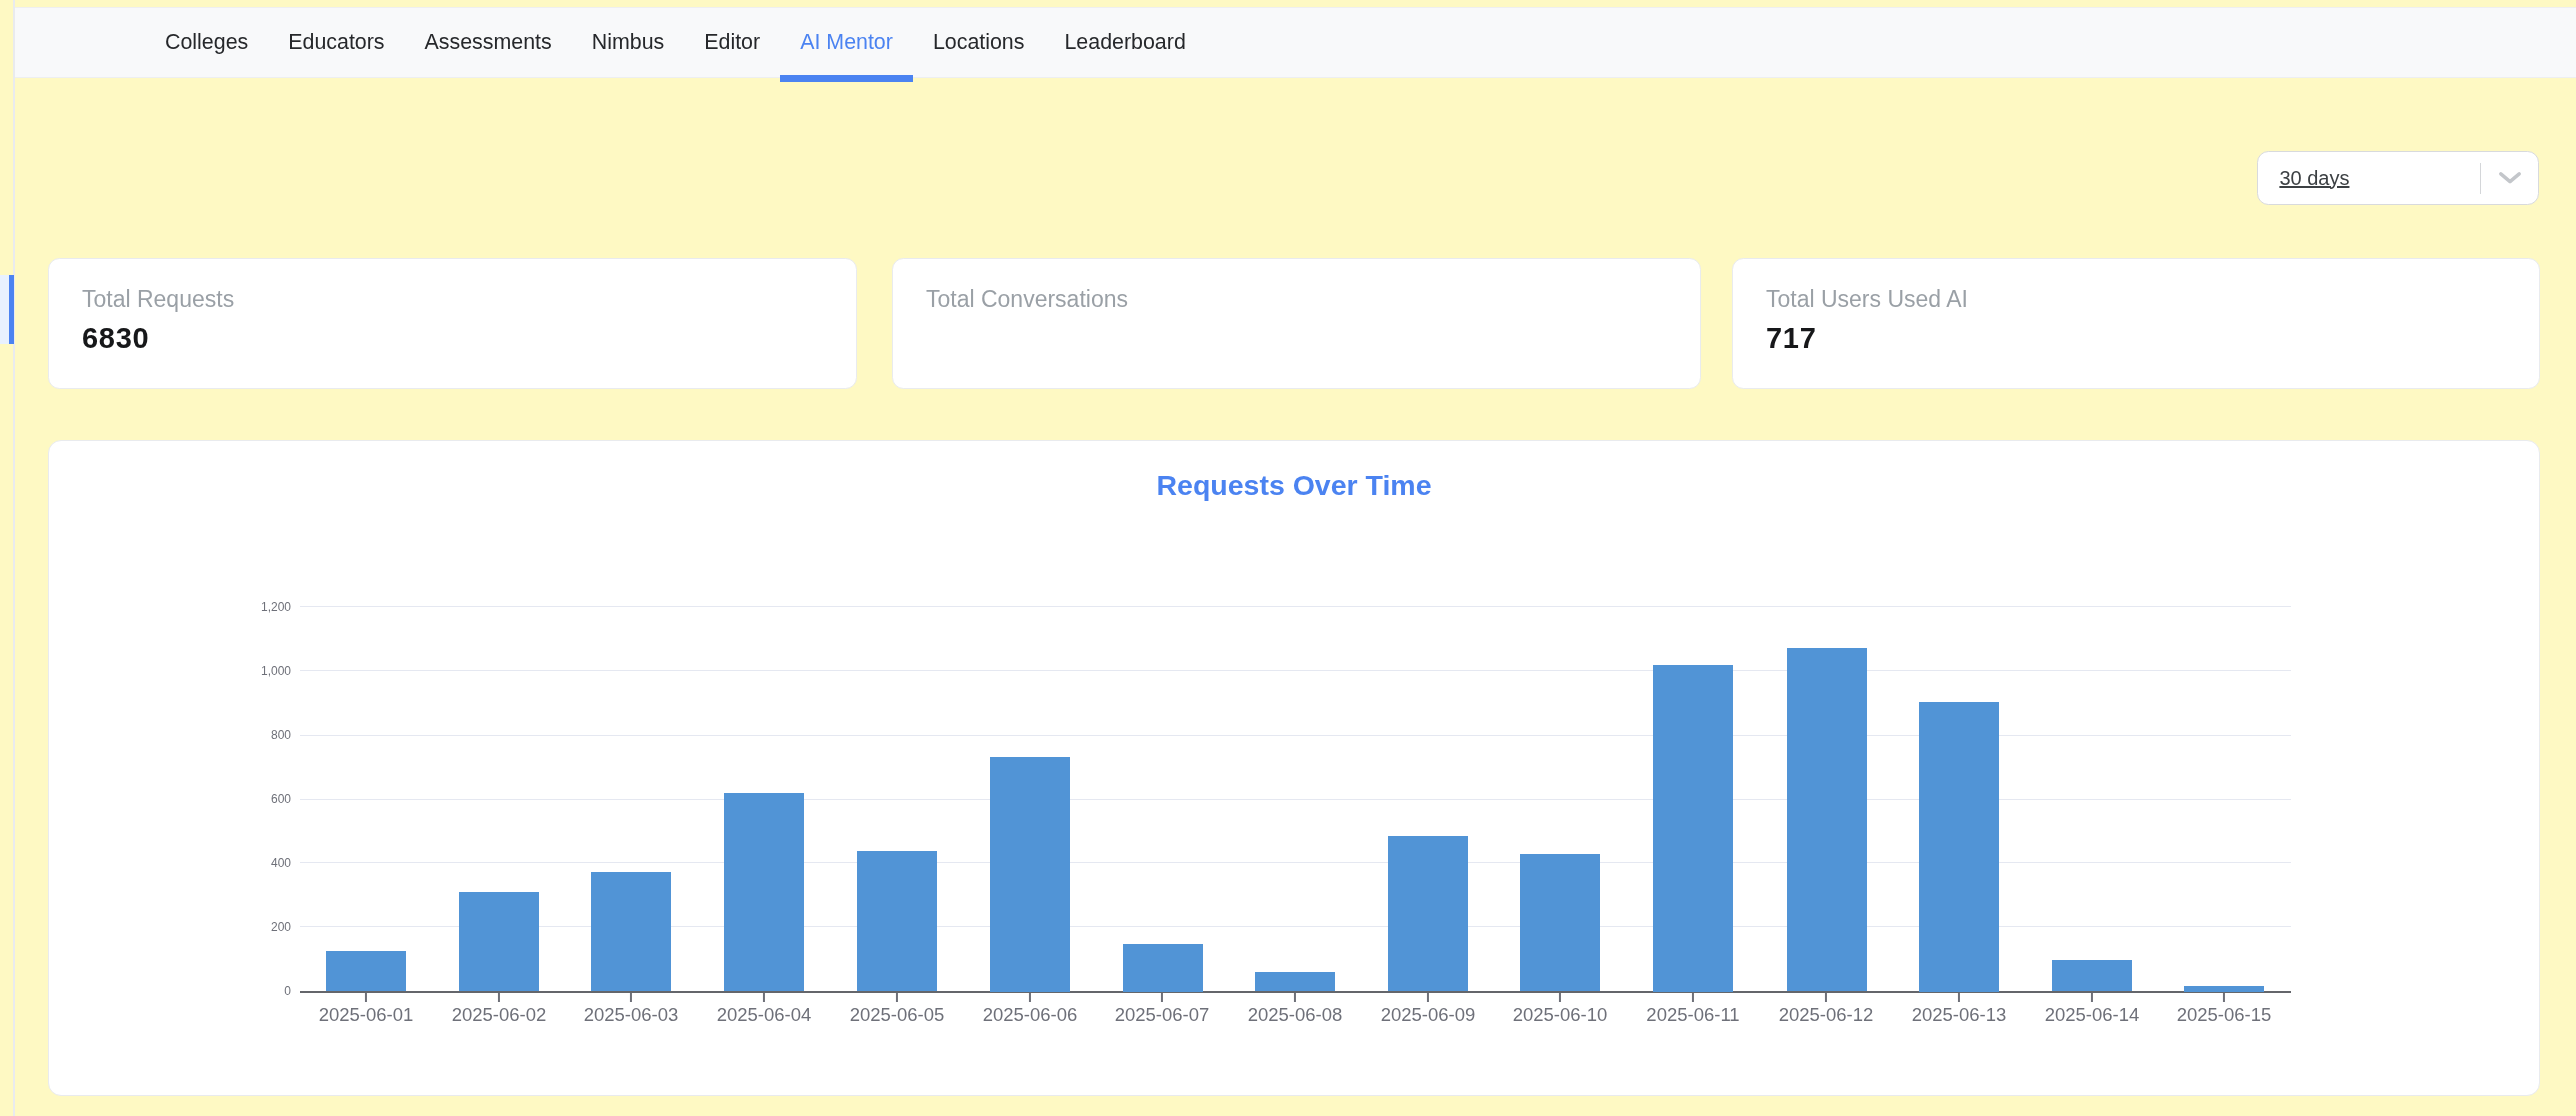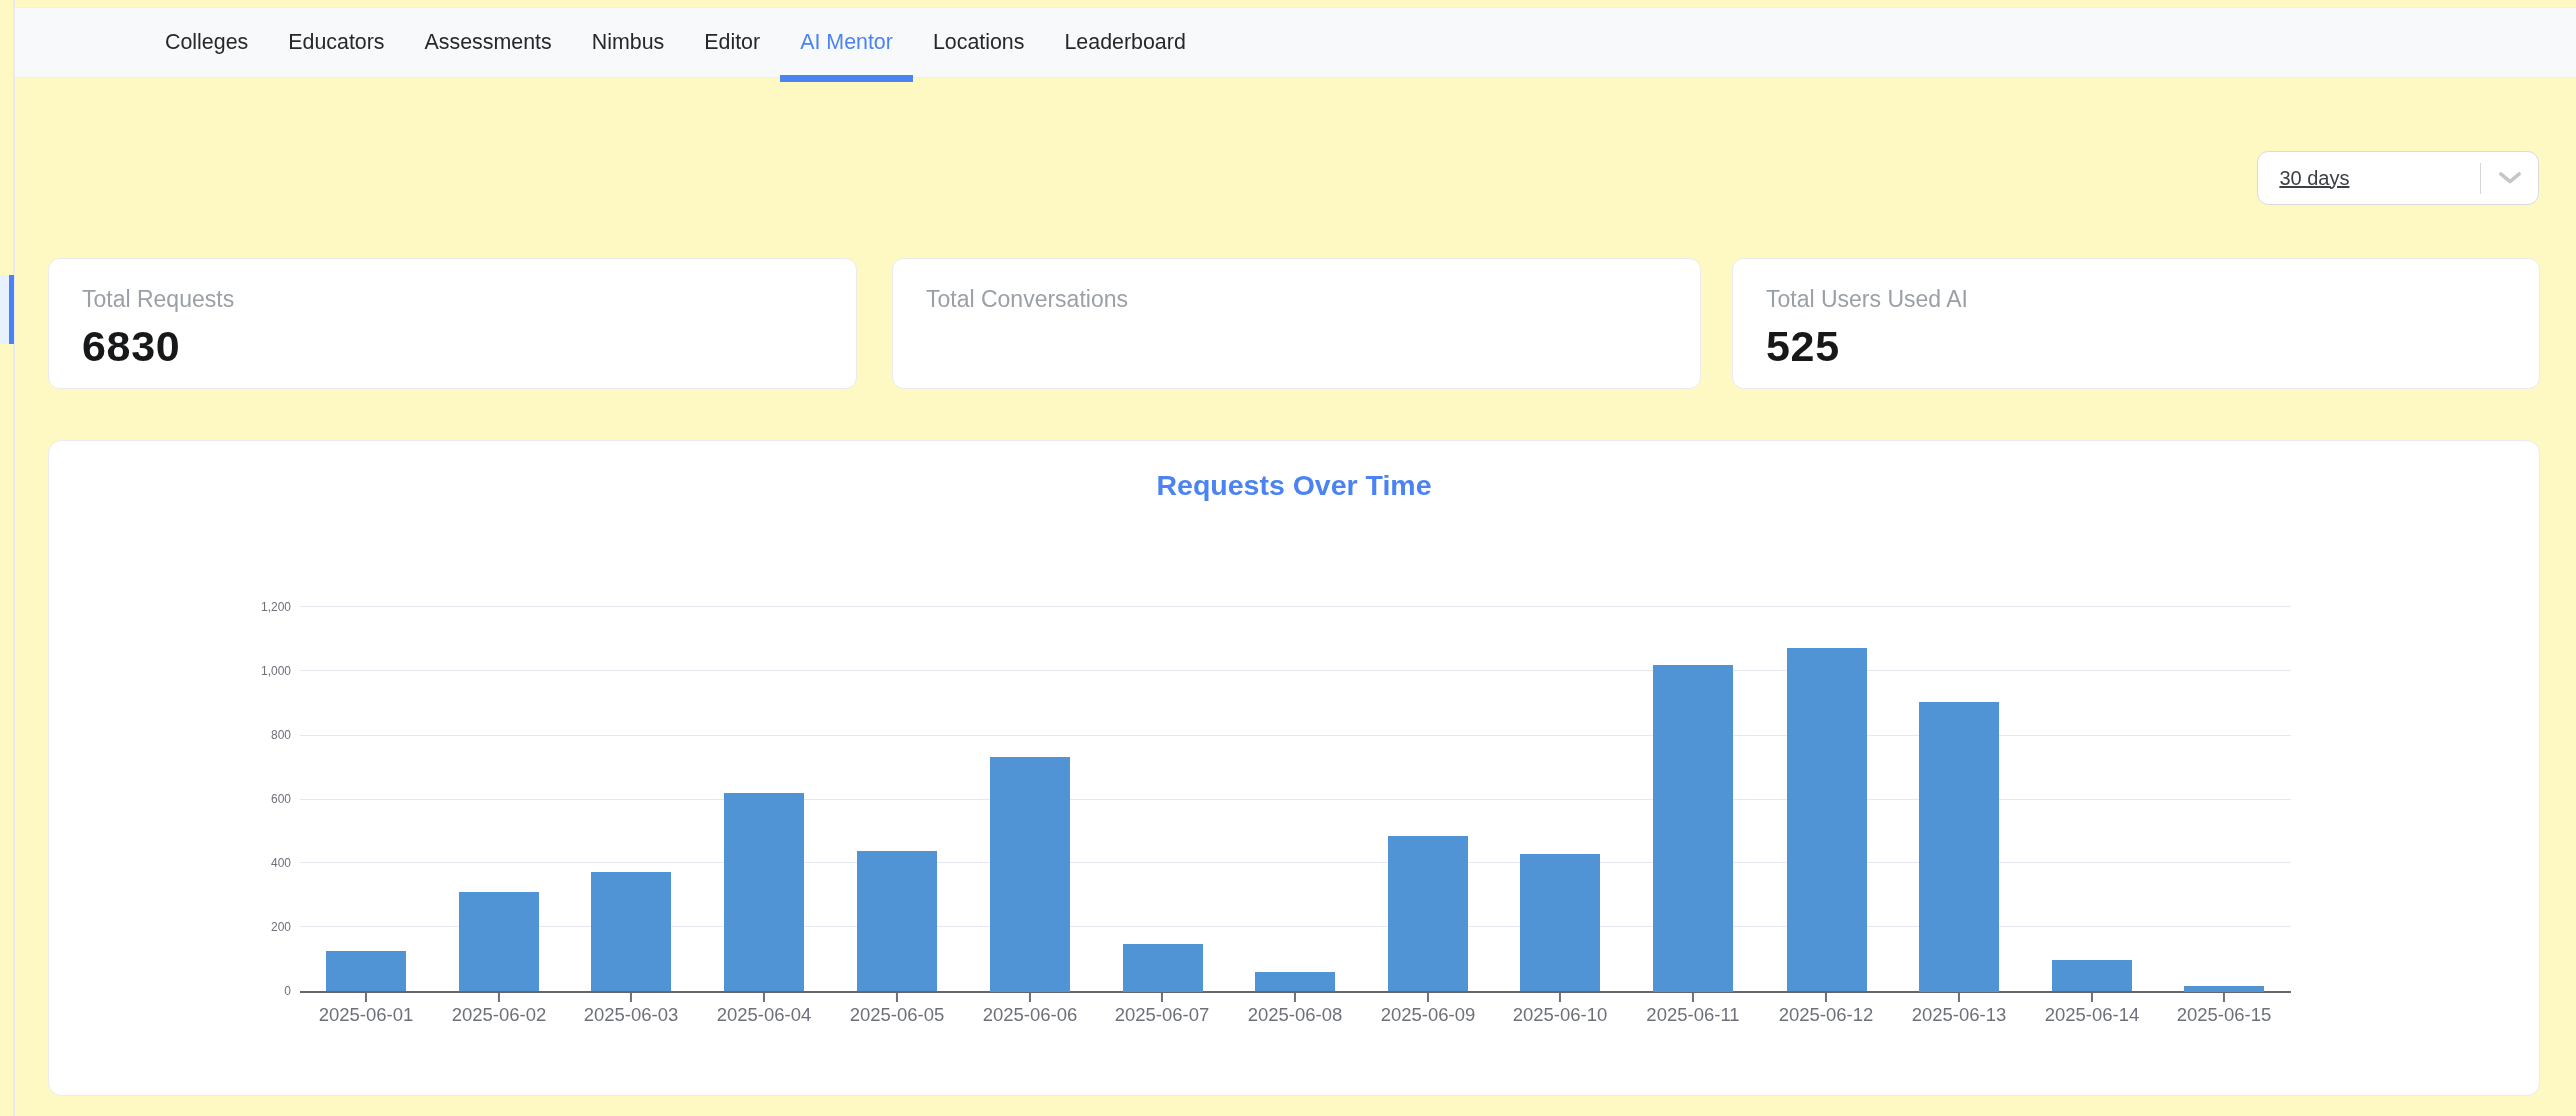--- a/index.html
+++ b/index.html
@@ -23,21 +23,21 @@
   .range-select{position:absolute;left:2257px;top:151px;width:282px;height:54px;box-sizing:border-box;
                 border:1.4px solid #d8dadd;border-radius:11.4px;background:#fff;display:flex;align-items:center;cursor:pointer;}
   .range-value{padding-left:21.4px;font-size:20px;color:#3c4043;flex:1;text-decoration:underline;}
   .range-divider{width:1.4px;height:31px;background:#d4d6d9;}
   .chevron{width:57px;display:flex;align-items:center;justify-content:center;}
 
   
   .stat-card{position:absolute;top:258px;height:131px;background:#fff;border:1.4px solid #e9ebee;
              border-radius:11.4px;box-sizing:border-box;}
   .stat-label{margin:27px 0 0 33px;font-size:23px;color:#9aa0a6;}
-  .stat-value{margin:8.6px 0 0 33px;font-size:43px;font-weight:700;color:#17181a;letter-spacing:0.7px;}
+  .stat-value{margin:8.6px 0 0 33px;font-size:29px;font-weight:700;color:#17181a;letter-spacing:0.7px;}
 
   
   .chart-card{position:absolute;left:48px;top:440px;width:2492px;height:656px;background:#fff;
               border:1.4px solid #e9ebee;border-radius:13px;box-sizing:border-box;}
   .chart-title{position:absolute;left:48px;width:2492px;top:469px;text-align:center;
                font-size:28.5px;font-weight:700;color:#4b83f1;}
 
   
   .gridline{position:absolute;height:1.4px;background:#e5e8f1;}
   .axis-line{position:absolute;height:2.1px;background:#64666b;}
@@ -96,21 +96,21 @@
   <div id="cards">
       <div class="stat-card" style="left: 48px; width: 809px;">
         <div class="stat-label">Total Requests</div>
         <div class="stat-value">6830</div>
       </div>
       <div class="stat-card" style="left: 892px; width: 809px;">
         <div class="stat-label">Total Conversations</div>
       </div>
       <div class="stat-card" style="left: 1732px; width: 808px;">
         <div class="stat-label">Total Users Used AI</div>
-        <div class="stat-value">525</div>
+        <div class="stat-value">717</div>
       </div>
     </div>
 
   <div class="chart-card"></div>
   <div class="chart-title">Requests Over Time</div>
   <div id="chart-layer">
       <div class="ylabel" style="left: 191px; top: 991px;">0</div>
       <div class="gridline" style="left: 300px; width: 1991px; top: 926px;"></div>
       <div class="ylabel" style="left: 191px; top: 927px;">200</div>
       <div class="gridline" style="left: 300px; width: 1991px; top: 862px;"></div>

